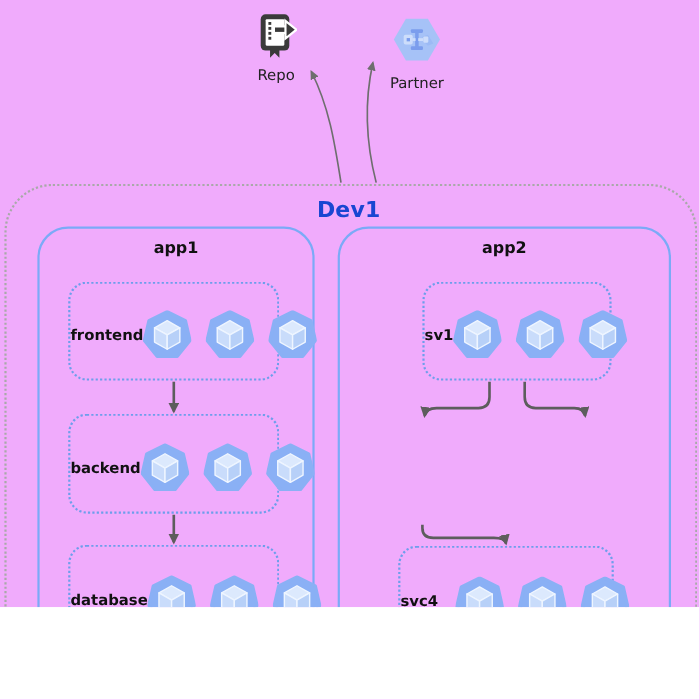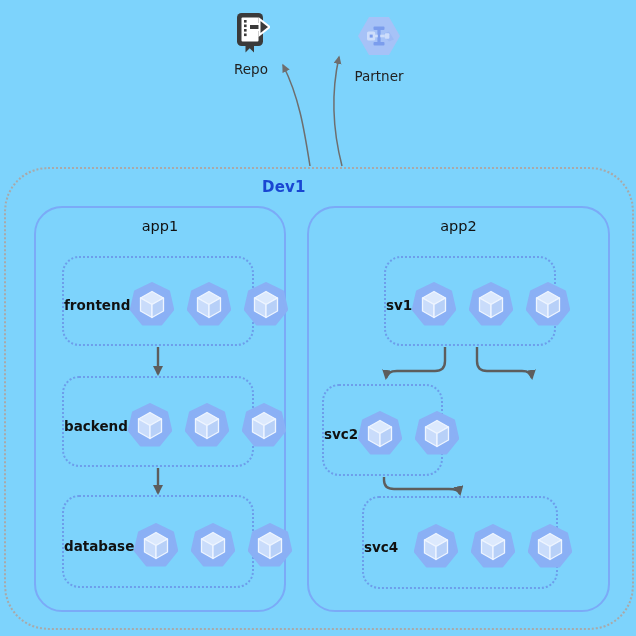--- a/index.html
+++ b/index.html
@@ -1,31 +1,31 @@
 <!DOCTYPE html>
 <html><head>
 <meta charset="utf-8">
 <style>
   html,body{margin:0;padding:0;background:#fff;}
-  #stage{position:relative;width:636px;height:636px;background:#7dd3fc;overflow:hidden;
+  #stage{position:relative;width:636px;height:552px;background:#f0abfc;overflow:hidden;
          font-family:"DejaVu Sans","Liberation Sans",sans-serif;}
   .abs{position:absolute;}
 
   
   #boundary{left:4px;top:167px;width:626px;height:459px;border:2.5px dotted #a9a9a9;
             border-radius:44px;}
-  #dev1-label{left:262px;top:178px;width:84px;text-align:left;font-weight:bold;
-              font-size:15px;color:#1946d2;letter-spacing:.2px;}
+  #dev1-label{left:262px;top:178px;width:84px;text-align:right;font-weight:bold;
+              font-size:20px;color:#1946d2;letter-spacing:.2px;}
 
   
   .cluster{border:2px solid #7baaf7;border-radius:28px;background:transparent;}
   #app1{left:34px;top:206px;width:248px;height:402px;}
   #app2{left:307px;top:206px;width:299px;height:402px;}
   .cluster-label{position:absolute;left:0;top:10px;width:100%;text-align:center;
-                 font-weight:normal;font-size:14.5px;color:#111;}
+                 font-weight:bold;font-size:14.5px;color:#111;}
 
   
   .svc{border:2px dotted #6d9eeb;border-radius:17px;display:flex;
        align-items:center;box-sizing:border-box;}
   .svc-label{margin-top:8px;font-weight:bold;font-size:13.5px;color:#111;}
   .pods{display:flex;gap:13px;margin-top:6px;}
   .pods svg{display:block;}
 
   #svc-frontend{left:62px;top:256px;width:192px;height:90px;}
   #svc-backend {left:62px;top:376px;width:192px;height:91px;}
@@ -207,41 +207,20 @@
         <svg width="44" height="44" viewBox="0 0 44 44">
     <polygon points="22,1.5 38.6,9.6 42.7,27.5 31.2,41.9 12.8,41.9 1.3,27.5 5.4,9.6" fill="#8ab0f5" stroke="#8ab0f5" stroke-width="3" stroke-linejoin="round"></polygon>
     <g stroke="#eef5ff" stroke-width="1.3" stroke-linejoin="round">
       <polygon points="22,9.5 33.5,16 22,22.5 10.5,16" fill="#dce9fd"></polygon>
       <polygon points="10.5,16 22,22.5 22,35.5 10.5,29" fill="#c9dcfb"></polygon>
       <polygon points="33.5,16 33.5,29 22,35.5 22,22.5" fill="#b7d0f8"></polygon>
     </g>
   </svg>
       </div>
   </div>
-  <div class="abs svc" id="svc-svc2">
-    <div class="svc-label">svc2</div>
-    <div class="pods">
-        <svg width="44" height="44" viewBox="0 0 44 44">
-    <polygon points="22,1.5 38.6,9.6 42.7,27.5 31.2,41.9 12.8,41.9 1.3,27.5 5.4,9.6" fill="#8ab0f5" stroke="#8ab0f5" stroke-width="3" stroke-linejoin="round"></polygon>
-    <g stroke="#eef5ff" stroke-width="1.3" stroke-linejoin="round">
-      <polygon points="22,9.5 33.5,16 22,22.5 10.5,16" fill="#dce9fd"></polygon>
-      <polygon points="10.5,16 22,22.5 22,35.5 10.5,29" fill="#c9dcfb"></polygon>
-      <polygon points="33.5,16 33.5,29 22,35.5 22,22.5" fill="#b7d0f8"></polygon>
-    </g>
-  </svg>
-        <svg width="44" height="44" viewBox="0 0 44 44">
-    <polygon points="22,1.5 38.6,9.6 42.7,27.5 31.2,41.9 12.8,41.9 1.3,27.5 5.4,9.6" fill="#8ab0f5" stroke="#8ab0f5" stroke-width="3" stroke-linejoin="round"></polygon>
-    <g stroke="#eef5ff" stroke-width="1.3" stroke-linejoin="round">
-      <polygon points="22,9.5 33.5,16 22,22.5 10.5,16" fill="#dce9fd"></polygon>
-      <polygon points="10.5,16 22,22.5 22,35.5 10.5,29" fill="#c9dcfb"></polygon>
-      <polygon points="33.5,16 33.5,29 22,35.5 22,22.5" fill="#b7d0f8"></polygon>
-    </g>
-  </svg>
-      </div>
-  </div>
   <div class="abs svc" id="svc-svc4">
     <div class="svc-label">svc4</div>
     <div class="pods">
         <svg width="44" height="44" viewBox="0 0 44 44">
     <polygon points="22,1.5 38.6,9.6 42.7,27.5 31.2,41.9 12.8,41.9 1.3,27.5 5.4,9.6" fill="#8ab0f5" stroke="#8ab0f5" stroke-width="3" stroke-linejoin="round"></polygon>
     <g stroke="#eef5ff" stroke-width="1.3" stroke-linejoin="round">
       <polygon points="22,9.5 33.5,16 22,22.5 10.5,16" fill="#dce9fd"></polygon>
       <polygon points="10.5,16 22,22.5 22,35.5 10.5,29" fill="#c9dcfb"></polygon>
       <polygon points="33.5,16 33.5,29 22,35.5 22,22.5" fill="#b7d0f8"></polygon>
     </g>

